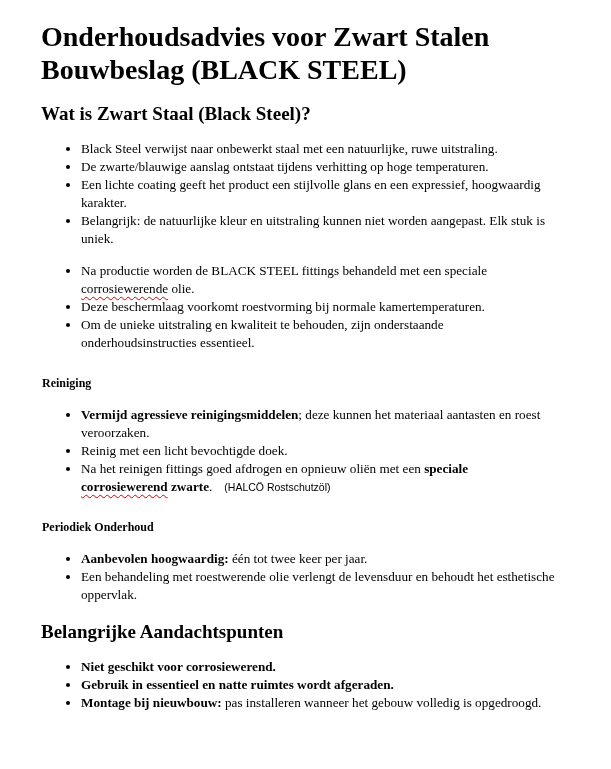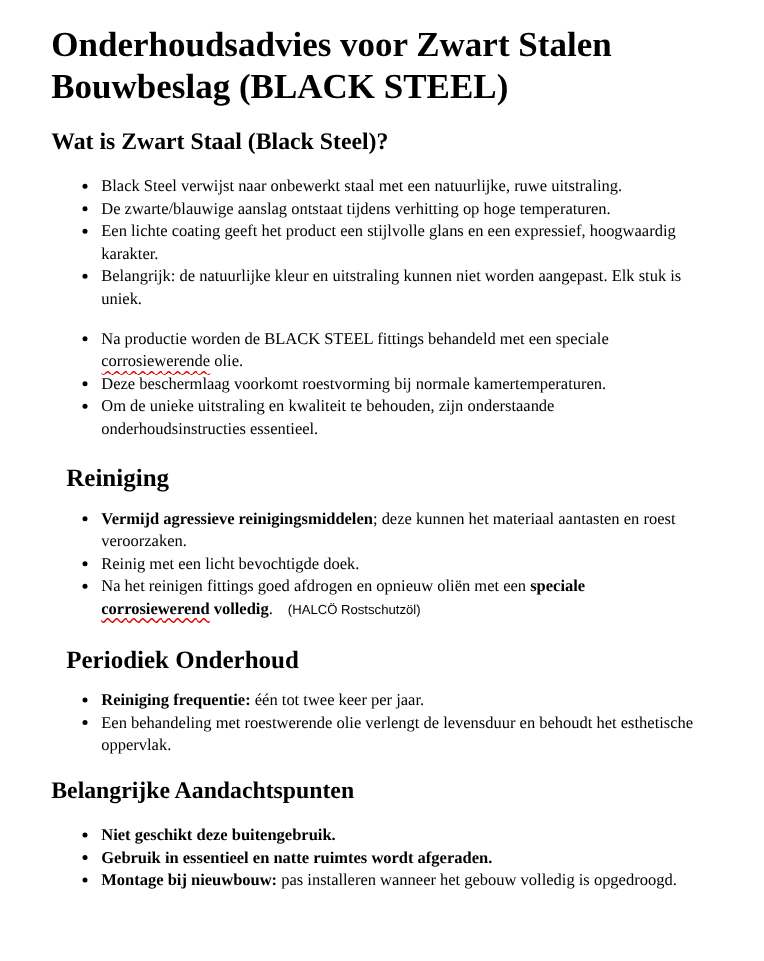--- a/index.html
+++ b/index.html
@@ -19,24 +19,24 @@
     font-weight: 700;
     margin: 8px 0 0;
   }
   h2 {
     font-size: 19px;
     line-height: 24px;
     font-weight: 700;
     margin: 16px 0 0;
   }
   h3 {
-    font-size: 20px;
+    font-size: 12px;
     line-height: 18px;
     font-weight: 700;
-    margin: 22px 12px 0;
+    margin: 22px 1px 0;
   }
   ul {
     margin: 14px 0 0;
     padding: 0 26px 0 40px;
     list-style: disc;
   }
   li {
     font-size: 13.2px;
     line-height: 18px;
   }
@@ -72,29 +72,29 @@
   <ul>
     <li><span>Na productie worden de BLACK STEEL fittings behandeld met een speciale </span><span class="sq">corrosiewerende</span><span> olie.</span></li>
     <li>Deze beschermlaag voorkomt roestvorming bij normale kamertemperaturen.</li>
     <li>Om de unieke uitstraling en kwaliteit te behouden, zijn onderstaande onderhoudsinstructies essentieel.</li>
   </ul>
 
   <h3>Reiniging</h3>
   <ul>
     <li><span class="b">Vermijd agressieve reinigingsmiddelen</span><span>; deze kunnen het materiaal aantasten en roest veroorzaken.</span></li>
     <li>Reinig met een licht bevochtigde doek.</li>
-    <li><span>Na het reinigen fittings goed afdrogen en opnieuw oliën met een </span><span class="b">speciale </span><span class="b sq">corrosiewerend</span><span class="b"> volledig</span><span>.</span><span class="note">(HALCÖ Rostschutzöl)</span></li>
+    <li><span>Na het reinigen fittings goed afdrogen en opnieuw oliën met een </span><span class="b">speciale </span><span class="b sq">corrosiewerend</span><span class="b"> zwarte</span><span>.</span><span class="note">(HALCÖ Rostschutzöl)</span></li>
   </ul>
 
   <h3>Periodiek Onderhoud</h3>
   <ul>
-    <li><span class="b">Reiniging frequentie:</span><span> één tot twee keer per jaar.</span></li>
+    <li><span class="b">Aanbevolen hoogwaardig:</span><span> één tot twee keer per jaar.</span></li>
     <li>Een behandeling met roestwerende olie verlengt de levensduur en behoudt het esthetische oppervlak.</li>
   </ul>
 
   <h2>Belangrijke Aandachtspunten</h2>
   <ul>
-    <li class="b">Niet geschikt deze buitengebruik.</li>
+    <li class="b">Niet geschikt voor corrosiewerend.</li>
     <li class="b">Gebruik in essentieel en natte ruimtes wordt afgeraden.</li>
     <li><span class="b">Montage bij nieuwbouw:</span><span> pas installeren wanneer het gebouw volledig is opgedroogd.</span></li>
   </ul>
 
 </div>
 
 </body></html>

